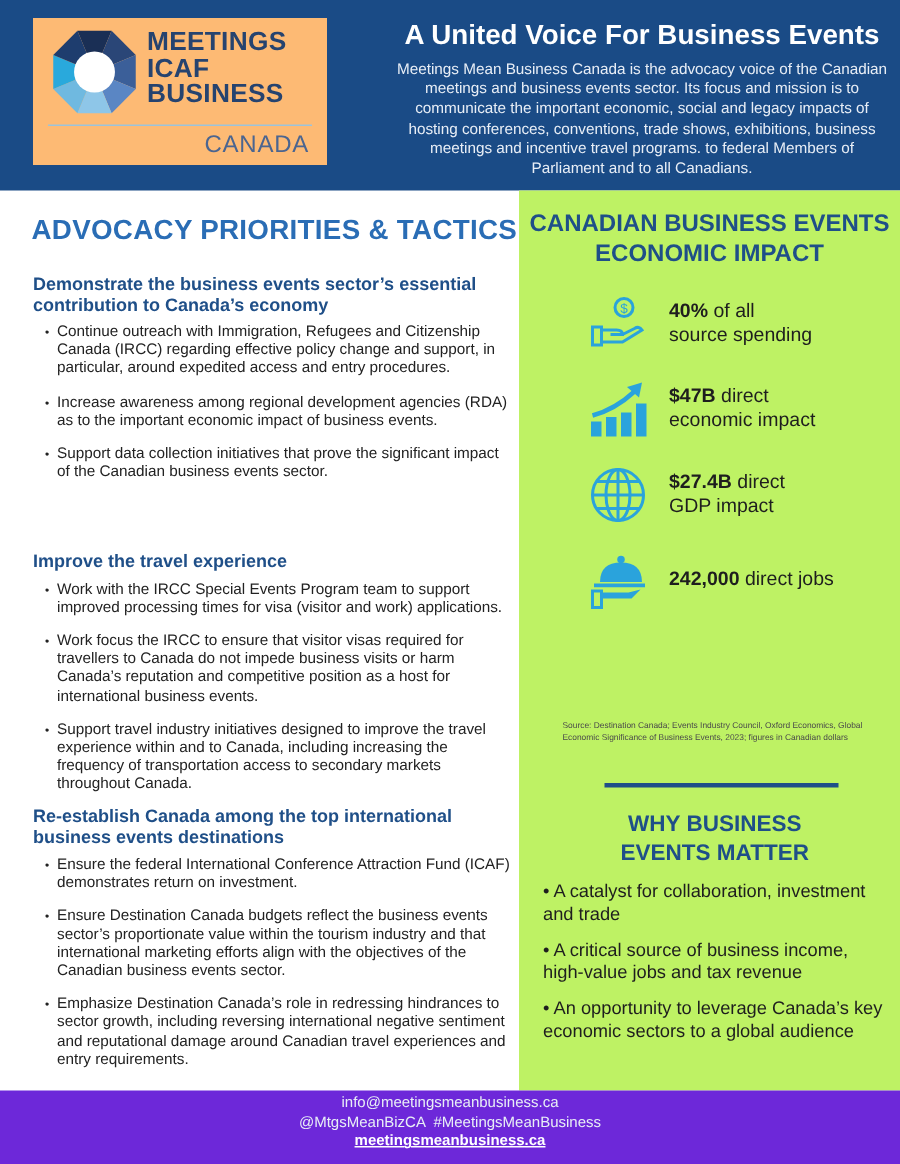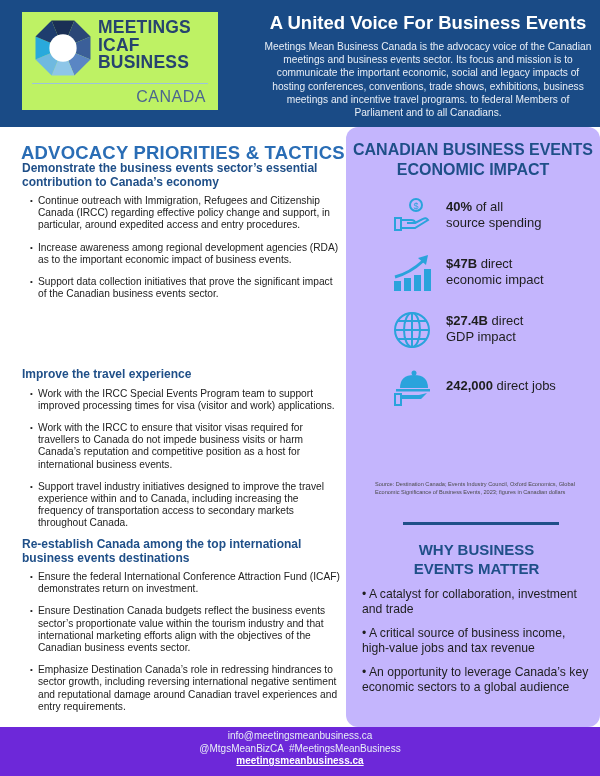--- a/index.html
+++ b/index.html
@@ -1,31 +1,31 @@
 <!DOCTYPE html>
 <html><head>
 <meta charset="utf-8">
 <style>
   * { box-sizing: border-box; margin: 0; padding: 0; }
   html, body { width: 600px; height: 776px; overflow: hidden; background: #ffffff; }
   body { font-family: "Liberation Sans", sans-serif; color: #222; position: relative; }
 
   
   .header { position: absolute; left: 0; top: 0; width: 600px; height: 127px; background: #1a4b86; }
-  .logo-box { position: absolute; left: 22px; top: 12px; width: 196px; height: 98px; background: #bef264; }
+  .logo-box { position: absolute; left: 22px; top: 12px; width: 196px; height: 98px; background: #fdba74; }
   .logo-octagon { position: absolute; left: 10px; top: 5px; width: 62px; height: 62px; }
   .logo-words { position: absolute; left: 76px; top: 7px; font-weight: bold; font-size: 17.5px; line-height: 17.5px; color: #26436f; letter-spacing: 0.2px; }
   .logo-divider { position: absolute; left: 10px; right: 10px; top: 71px; height: 1px; background: #9cc3dc; }
   .logo-canada { position: absolute; right: 12px; top: 76px; font-size: 16px; color: #4b6590; letter-spacing: 0.5px; }
 
   .header-title { position: absolute; left: 262px; top: 12px; width: 332px; text-align: center; font-weight: bold; font-size: 18.5px; color: #ffffff; }
   .header-desc { position: absolute; left: 262px; top: 40px; width: 332px; text-align: center; font-size: 10.2px; line-height: 13.2px; color: #e8eef6; }
 
   
-  .right-panel { position: absolute; left: 346px; top: 127px; width: 254px; height: 600px; background: #c4b5fd; border-radius: 12px; }
+  .right-panel { position: absolute; left: 346px; top: 127px; width: 254px; height: 600px; background: #bef264; }
   .impact-title { position: absolute; left: 0; top: 13px; width: 254px; text-align: center; font-weight: bold; font-size: 16px; line-height: 20px; color: #1f4f88; }
   .stat { position: absolute; left: 0; width: 254px; height: 50px; }
   .stat-icon { position: absolute; left: 46px; top: 0; width: 40px; height: 40px; }
   .stat-text { position: absolute; left: 100px; font-size: 13px; line-height: 16px; color: #1e1e1e; width: 150px; }
   .stat-text b { font-weight: bold; }
   .source { position: absolute; left: 29px; top: 354px; width: 205px; font-size: 5.6px; line-height: 7.5px; color: #4a4a4a; }
   .why-rule { position: absolute; left: 57px; top: 395px; width: 156px; height: 3px; background: #1f4f88; }
   .why-title { position: absolute; left: 0; top: 413px; width: 261px; text-align: center; font-weight: bold; font-size: 15px; line-height: 19px; color: #1f4f88; }
   .why-list { position: absolute; left: 16px; top: 460px; width: 232px; list-style: none; }
   .why-list li { font-size: 12.2px; line-height: 15px; color: #1e1e1e; margin-bottom: 9px; }
@@ -67,34 +67,34 @@
     </div>
     <div class="logo-divider"></div>
     <div class="logo-canada">CANADA</div>
   </div>
   <div class="header-title">A United Voice For Business Events</div>
   <div class="header-desc">Meetings Mean Business Canada is the advocacy voice of the Canadian meetings and business events sector. Its focus and mission is to communicate the important economic, social and legacy impacts of hosting conferences, conventions, trade shows, exhibitions, business meetings and incentive travel programs. to federal Members of Parliament and to all Canadians.</div>
 </div>
 
 <div class="main-title">ADVOCACY PRIORITIES &amp; TACTICS</div>
 
-<div class="section" style="top:162px;">
+<div class="section" style="top:183px;">
   <div class="section-title">Demonstrate the business events sector’s essential contribution to Canada’s economy</div>
   <ul class="bullets">
     <li>Continue outreach with Immigration, Refugees and Citizenship Canada (IRCC) regarding effective policy change and support, in particular, around expedited access and entry procedures.</li>
     <li>Increase awareness among regional development agencies (RDA) as to the important economic impact of business events.</li>
     <li>Support data collection initiatives that prove the significant impact of the Canadian business events sector.</li>
   </ul>
 </div>
 
 <div class="section" style="top:368px;">
   <div class="section-title">Improve the travel experience</div>
   <ul class="bullets">
     <li>Work with the IRCC Special Events Program team to support improved processing times for visa (visitor and work) applications.</li>
-    <li>Work with the IRCC to ensure that visitor visas required for travellers to Canada do not impede business visits or harm Canada’s reputation and competitive position as a host for international business events.</li>
+    <li>Work focus the IRCC to ensure that visitor visas required for travellers to Canada do not impede business visits or harm Canada’s reputation and competitive position as a host for international business events.</li>
     <li>Support travel industry initiatives designed to improve the travel experience within and to Canada, including increasing the frequency of transportation access to secondary markets throughout Canada.</li>
   </ul>
 </div>
 
 <div class="section" style="top:538px;">
   <div class="section-title">Re-establish Canada among the top international business events destinations</div>
   <ul class="bullets">
     <li>Ensure the federal International Conference Attraction Fund (ICAF) demonstrates return on investment.</li>
     <li>Ensure Destination Canada budgets reflect the business events sector’s proportionate value within the tourism industry and that international marketing efforts align with the objectives of the Canadian business events sector.</li>
     <li>Emphasize Destination Canada’s role in redressing hindrances to sector growth, including reversing international negative sentiment and reputational damage around Canadian travel experiences and entry requirements.</li>

